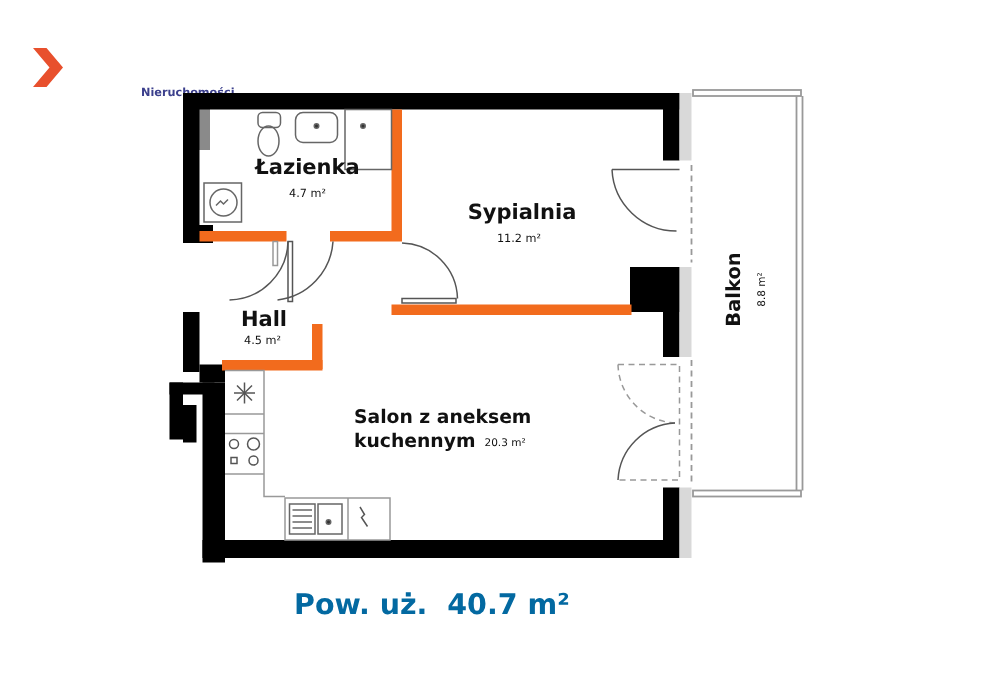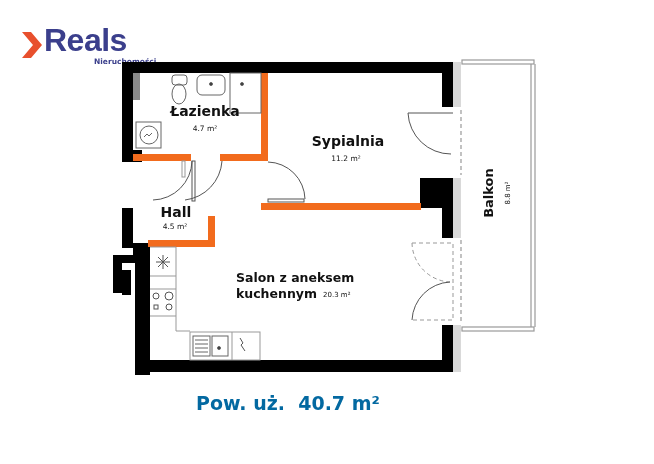--- a/index.html
+++ b/index.html
@@ -13,21 +13,20 @@
   .room-area { font-family:"DejaVu Sans", sans-serif; fill:#111; }
   .total { position:absolute; left:196px; top:392px; font-family:"DejaVu Sans", sans-serif; font-weight:bold; font-size:19px; color:#0369a1; white-space:nowrap; }
 </style>
 </head>
 <body>
 
 <div class="logo">
   <svg class="logo-mark" width="20" height="26" viewBox="0 0 20 26">
     <polygon points="0,0 9,0 20,13 9,26 0,26 11,13" fill="#e8502d"></polygon>
   </svg>
-  <span class="logo-text">Reals</span>
   <span class="logo-sub">Nieruchomości</span>
 </div>
 
 <svg class="plan" width="654" height="464" viewBox="0 0 654 464">
 
   <polygon points="122,70 140,62 140,100 122,100" fill="#8a8a8a"></polygon>
 
   <g fill="#000">
 
     <rect x="122" y="62" width="331" height="11"></rect>

